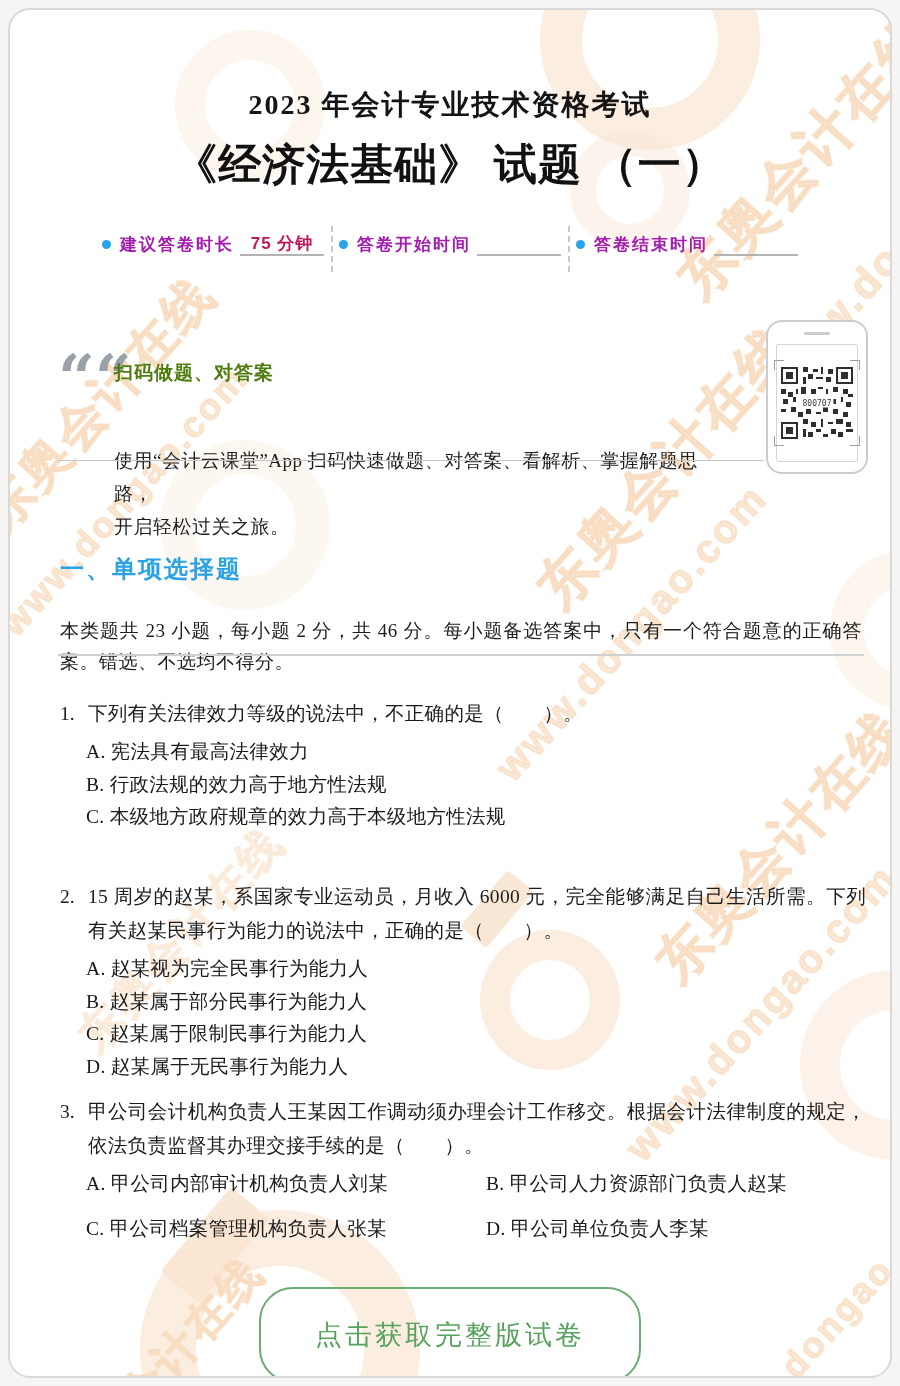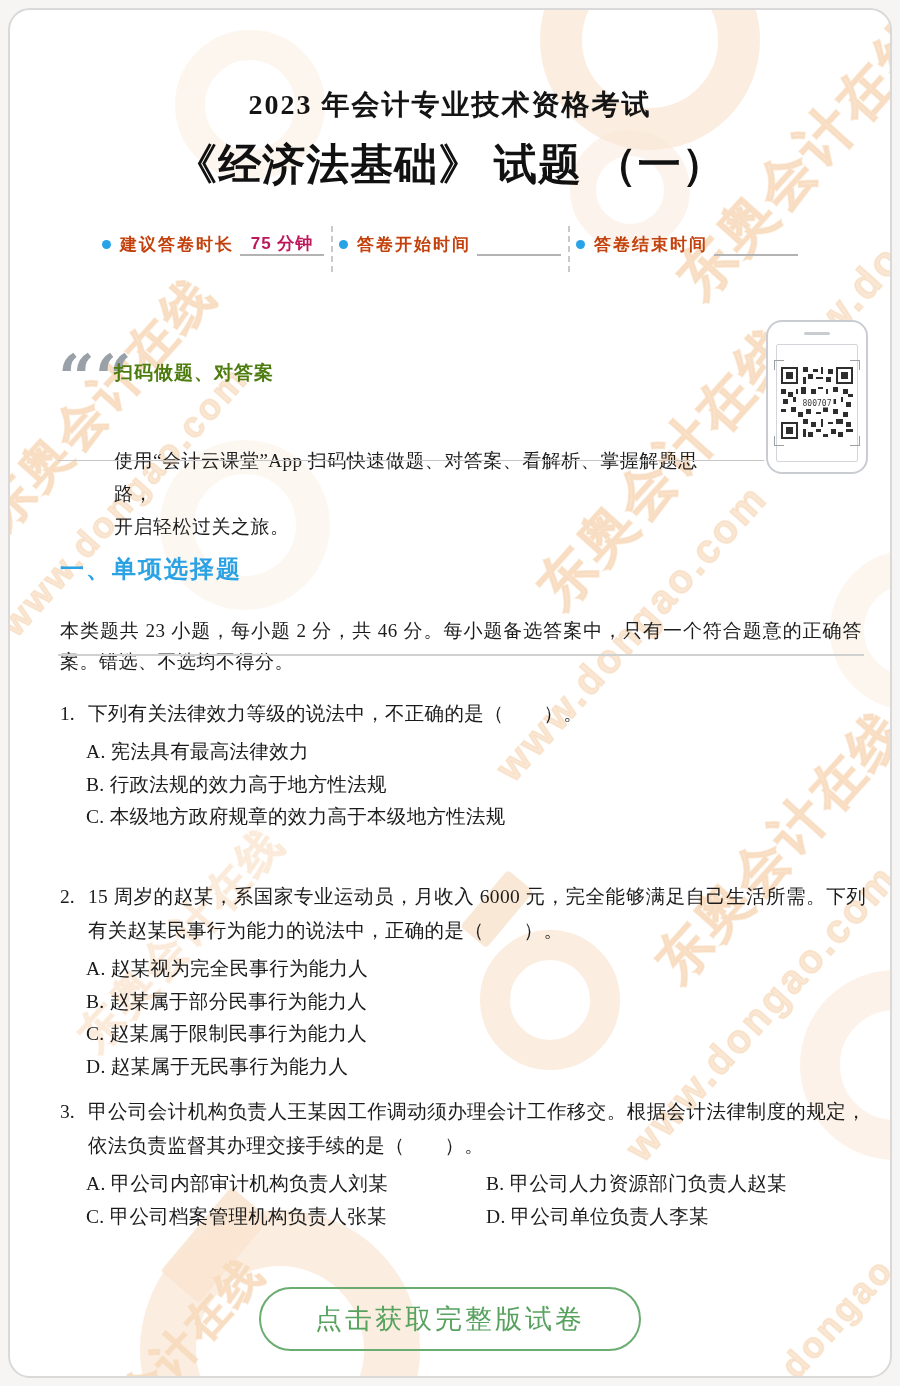--- a/index.html
+++ b/index.html
@@ -61,21 +61,21 @@
     position: absolute; top: 222px; left: 92px; right: 92px;
     display: flex; justify-content: space-between; align-items: flex-start;
   }
   .meta-item { display: flex; align-items: center; }
   .meta-dot {
     width: 9px; height: 9px; border-radius: 50%;
     background: #29a3e8; margin-right: 9px; flex: 0 0 auto;
   }
   .meta-label {
     font-family: "Liberation Sans", sans-serif;
-    font-weight: bold; font-size: 17px; color: #c2410c;
+    font-weight: bold; font-size: 17px; color: #a21caf;
     letter-spacing: 2px;
   }
   .meta-value {
     display: inline-block;
     min-width: 84px;
     margin-left: 6px;
     padding: 0 6px 2px 6px;
     border-bottom: 2px solid #b3b3b3;
     text-align: center;
     font-family: "Liberation Sans", sans-serif;
@@ -151,29 +151,29 @@
     border-top: 2px solid #d0d0d0;
   }
   
   .question { position: absolute; left: 50px; width: 806px; font-size: 19.5px; color: #1b1b1b; }
   .q-stem { display: flex; line-height: 34px; }
   .q-num { flex: 0 0 28px; }
   .q-text { flex: 1; text-align: justify; letter-spacing: 0.3px; }
   .q-options { margin: 5px 0 0 26px; }
   .q-options .opt { line-height: 32.5px; letter-spacing: 0.3px; }
   .q-options.two-col {
-    display: grid; grid-template-columns: 400px 1fr; row-gap: 0;
+    display: grid; grid-template-columns: 400px 1fr; row-gap: 12px;
   }
   .q1 { top: 687px; }
   .q2 { top: 870px; }
   .q3 { top: 1085px; }
   
   .cta-button {
     position: absolute; left: 50%; top: 1277px; transform: translateX(-50%);
-    padding: 12px 54px;
+    padding: 28px 54px;
     border: 2px solid #6bac71; border-radius: 34px;
     background: transparent;
     font-family: "Liberation Sans", sans-serif;
     font-size: 27px; color: #57a25e; letter-spacing: 3px;
     cursor: pointer;
     white-space: nowrap;
   }
 </style>
 </head>
 <body>

